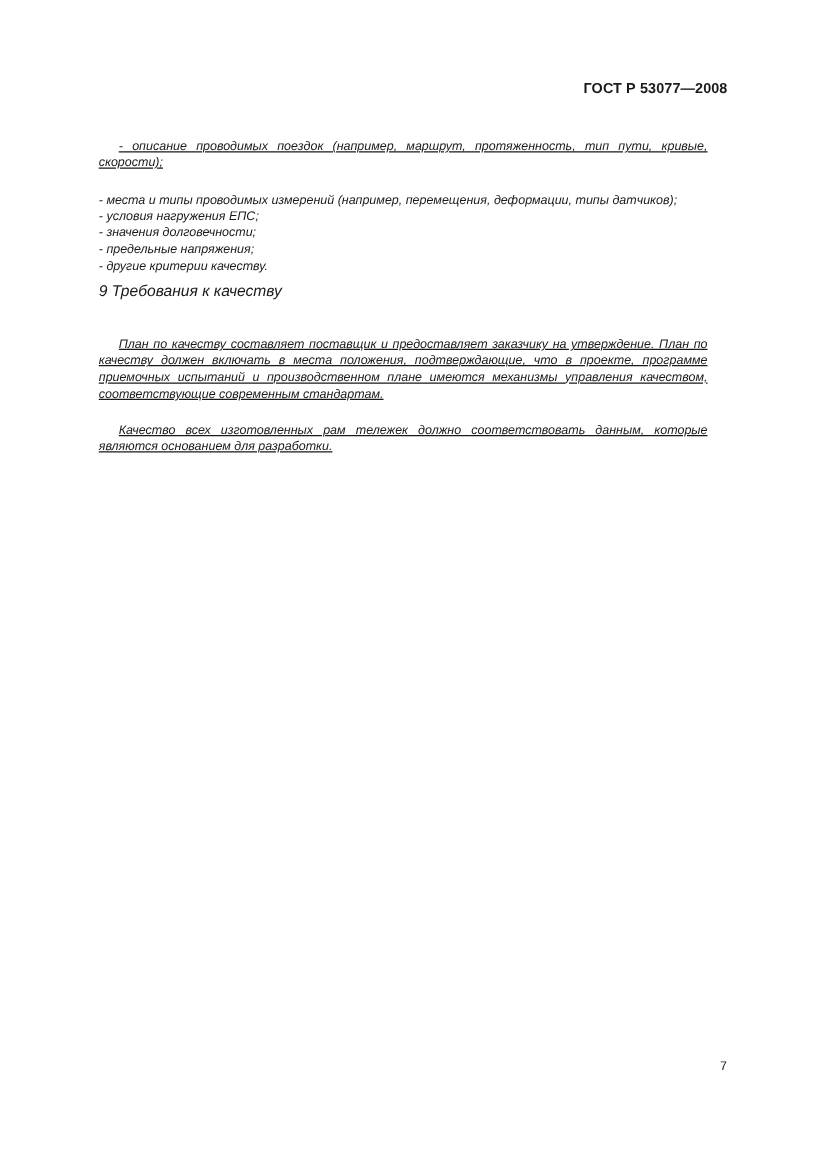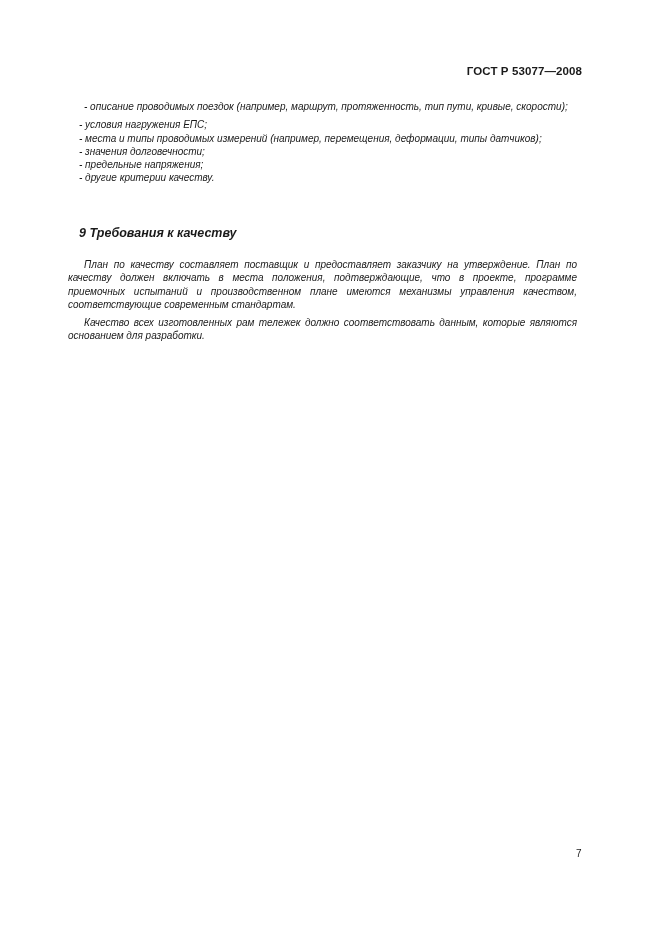--- a/index.html
+++ b/index.html
@@ -1,34 +1,34 @@
 <!DOCTYPE html>
 <html><head>
   <meta charset="utf-8">
   <style>
     html, body { margin: 0; padding: 0; background: #ffffff; }
     body { width: 661px; height: 936px; position: relative; overflow: hidden; color: #1a1a1a; font-family: "Liberation Sans", sans-serif; }
     .header { position: absolute; top: 65px; right: 79px; font-size: 11.5px; font-weight: bold; letter-spacing: 0.1px; padding-left: 31px; }
     .body-text { position: absolute; left: 63px; width: 519px; font-size: 10px; font-style: italic; line-height: 13.3px; text-align: justify; }
     .block1 { top: 95px; }
     .block2 { top: 253px; }
-    .p { margin: 5px; text-indent: 16px; }
+    .p { margin: 16px; text-indent: 16px; text-decoration: underline; }
     .li { margin: 0; padding-left: 16px; }
-    .heading { position: absolute; left: 79px; top: 226px; font-size: 12.5px; font-weight: bold; font-style: italic; margin: 0; }
+    .heading { position: absolute; left: 79px; top: 226px; font-size: 12.5px; font-weight: normal; font-style: italic; margin: 0; }
     .page-num { position: absolute; left: 576px; top: 848px; font-size: 10px; }
   </style>
 </head>
 <body>
 
 <div class="header">ГОСТ Р 53077—2008</div>
 
 <div class="body-text block1">
   <p class="p">- описание проводимых поездок (например, маршрут, протяженность, тип пути, кривые, скорости);</p>
+  <p class="li">- места и типы проводимых измерений (например, перемещения, деформации, типы датчиков);</p>
   <p class="li">- условия нагружения ЕПС;</p>
-  <p class="li">- места и типы проводимых измерений (например, перемещения, деформации, типы датчиков);</p>
   <p class="li">- значения долговечности;</p>
   <p class="li">- предельные напряжения;</p>
   <p class="li">- другие критерии качеству.</p>
 </div>
 
 <h2 class="heading">9  Требования к качеству</h2>
 
 <div class="body-text block2">
   <p class="p">План по качеству составляет поставщик и предоставляет заказчику на утверждение. План по качеству должен включать в места положения, подтверждающие, что в проекте, программе приемочных испытаний и производственном плане имеются механизмы управления качеством, соответствующие современным стандартам.</p>
   <p class="p">Качество всех изготовленных рам тележек должно соответствовать данным, которые являются основанием для разработки.</p>

